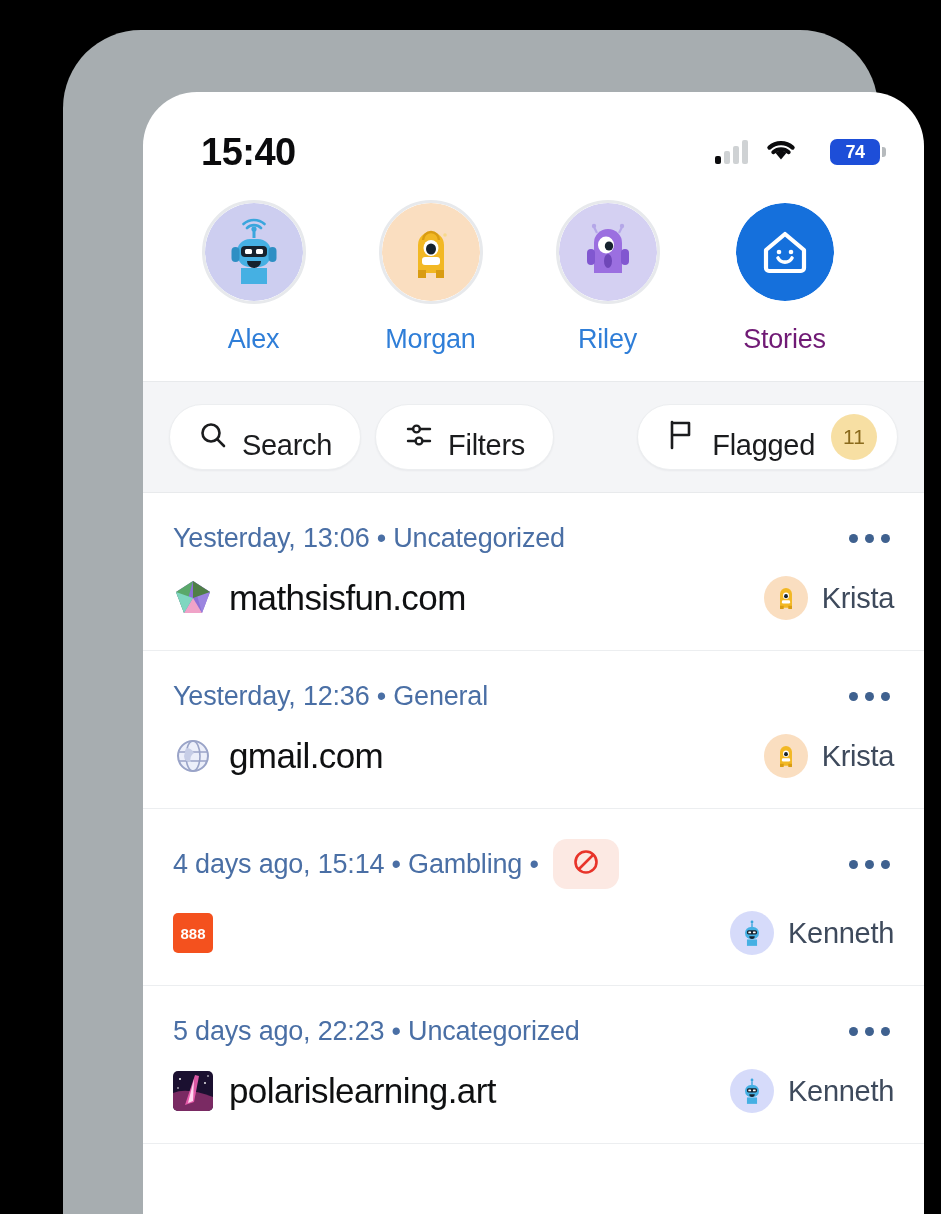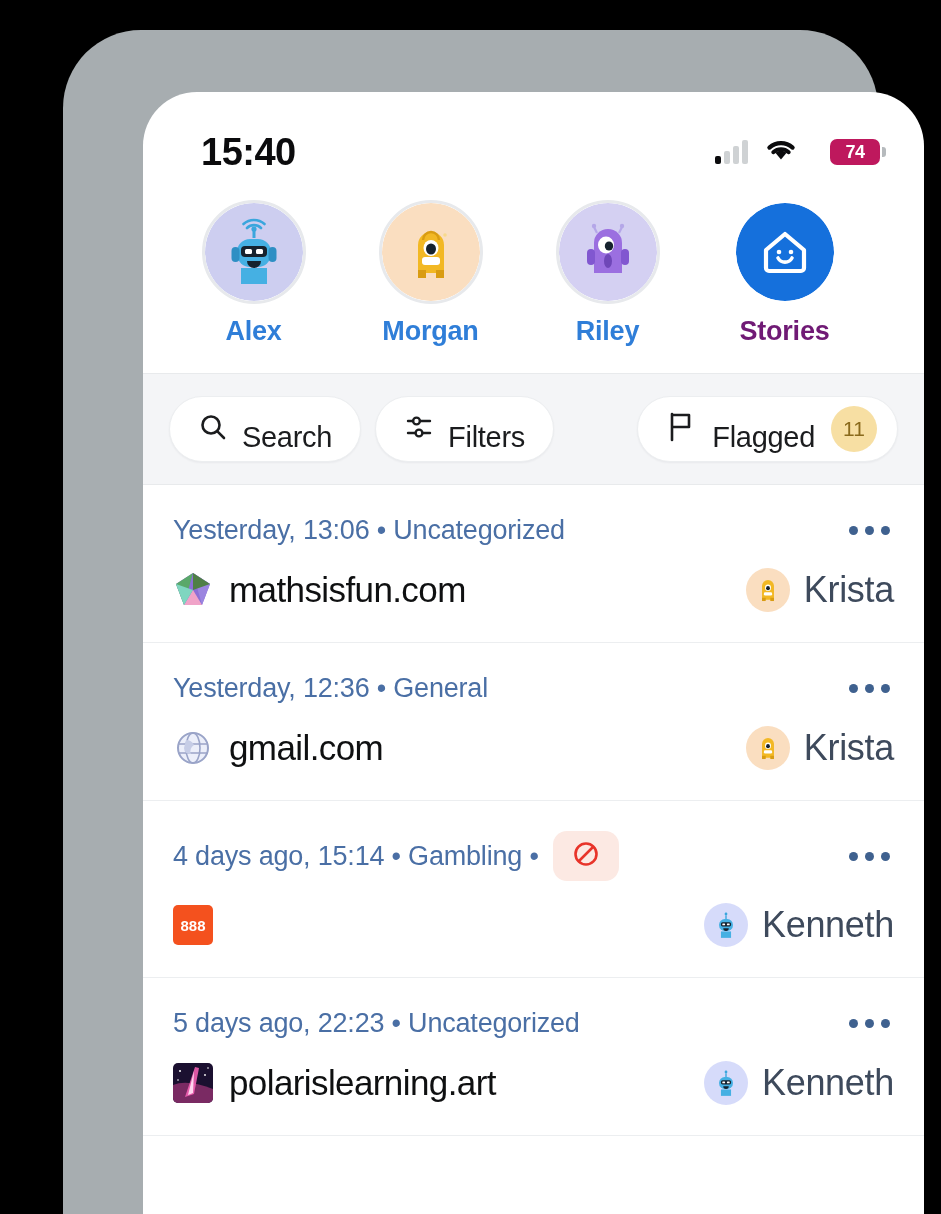--- a/index.html
+++ b/index.html
@@ -50,21 +50,21 @@
   .status-icons { display: flex; align-items: center; gap: 16px; }
   .sig-bars { display: flex; align-items: flex-end; gap: 3px; height: 24px; }
   .sig-bars i { display:block; width: 6px; border-radius: 2px; background: #cfd2d4; }
   .sig-bars i:nth-child(1){ height: 8px;  background:#0b0b0d; }
   .sig-bars i:nth-child(2){ height: 13px; }
   .sig-bars i:nth-child(3){ height: 18px; }
   .sig-bars i:nth-child(4){ height: 24px; }
   .battery {
     position: relative;
     width: 50px; height: 26px;
-    background: #be185d;
+    background: #1d4ed8;
     border-radius: 7px;
     display: flex; align-items: center; justify-content: center; margin-left: 16px;
   }
   .battery:after {
     content:""; position:absolute; right:-6px; top:8px;
     width:4px; height:10px; background:#b6babd; border-radius:0 3px 3px 0;
   }
   .battery span {
     color: #ffffff; font-size: 18px; font-weight: bold; letter-spacing: -0.5px;
   }
@@ -89,26 +89,25 @@
     background: #ffffff;
     overflow: hidden;
   }
   .avatar-ring.no-ring { border-color: transparent; }
   .avatar-inner {
     width: 98px; height: 98px; border-radius: 50%;
     display: flex; align-items: center; justify-content: center;
     overflow: hidden;
   }
   .avatar-label {
-    margin-top: 12px;
+    margin-top: 20px;
     font-size: 27px;
     color: #2f7ed8;
     letter-spacing: -0.2px;
     white-space: nowrap;
-    font-weight: bold;
   }
   .avatar-label.strong { color: #701a75; }
 
   
   .filter-bar {
     background: #f4f5f7;
     border-top: 1px solid #e8eaec;
     border-bottom: 1px solid #e8eaec;
     padding: 22px 26px;
     display: flex;
@@ -182,21 +181,21 @@
   }
   .owner {
     margin-left: auto;
     display: flex; align-items: center; gap: 14px;
   }
   .owner-av {
     width: 44px; height: 44px; border-radius: 50%;
     display: flex; align-items: center; justify-content: center;
     overflow: hidden; flex: none;
   }
-  .owner-name { font-size: 36px; color: #3e4a5c; letter-spacing: -0.3px; }
+  .owner-name { font-size: 29px; color: #3e4a5c; letter-spacing: -0.3px; }
 </style>
 </head>
 <body>
 
 <div id="stage">
   <div class="phone-frame">
     <div class="phone-screen">
 
       <div class="status-bar">
         <div class="status-time">15:40</div>

